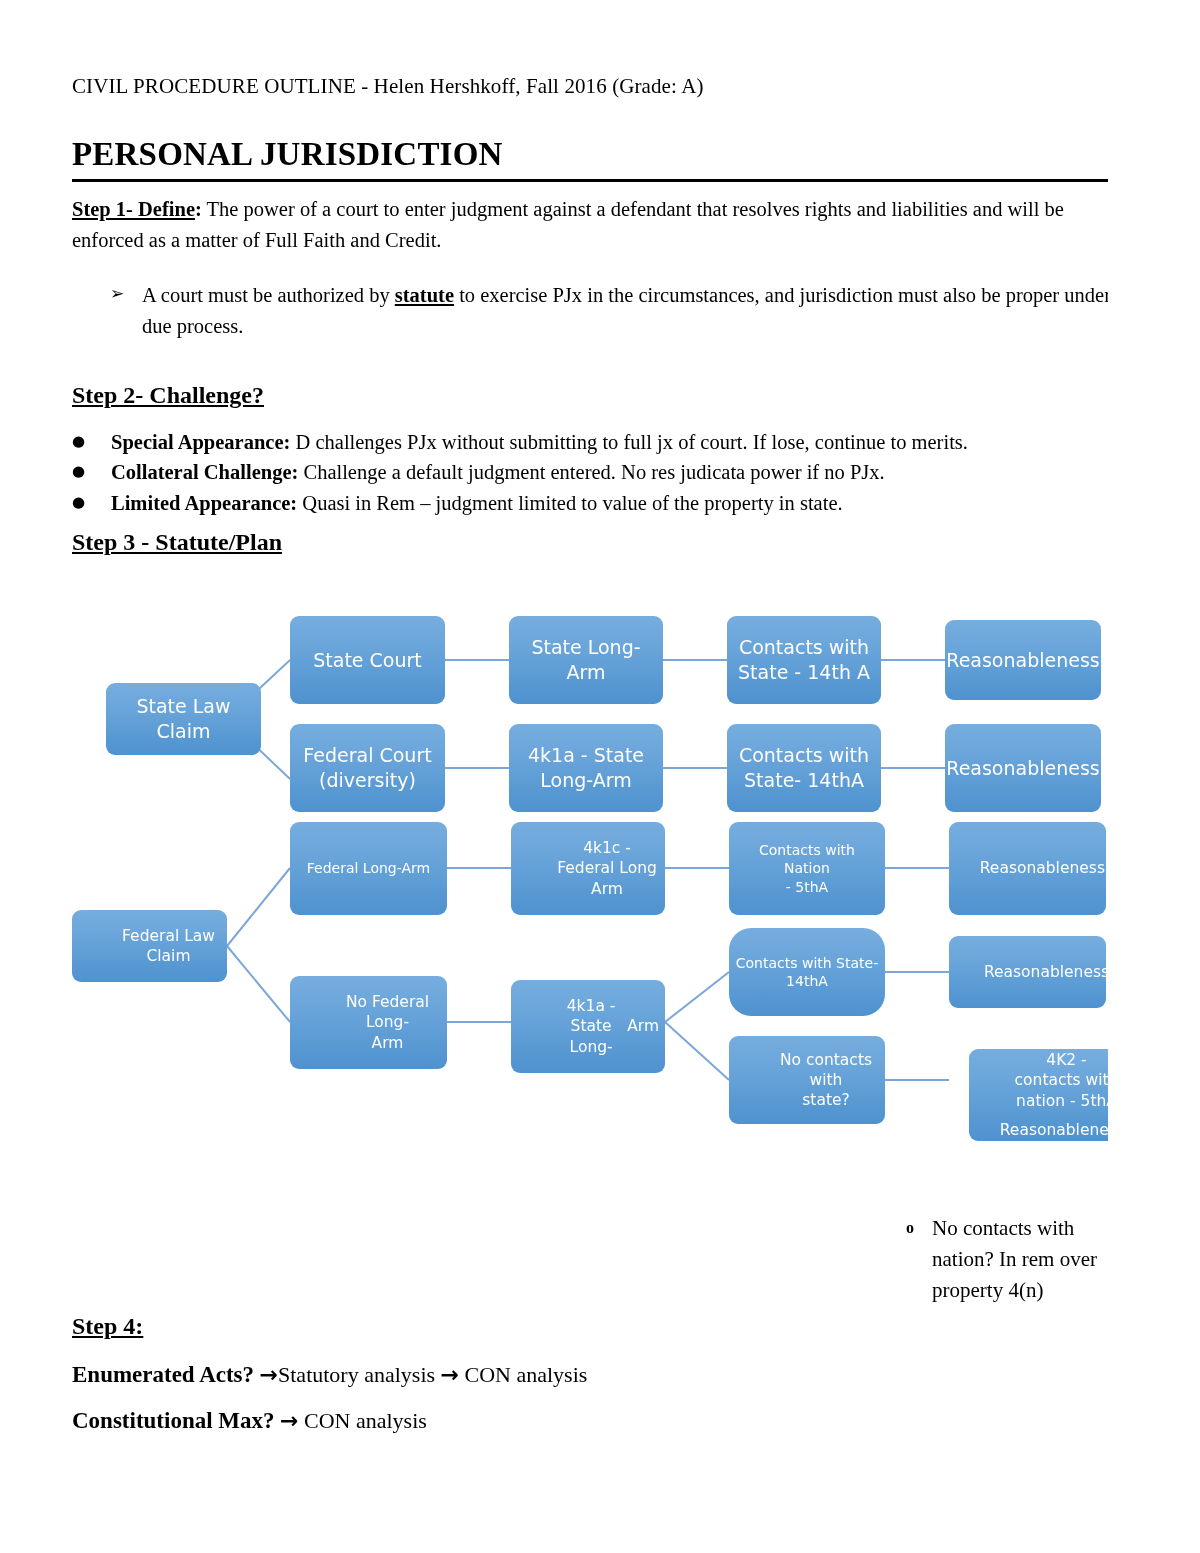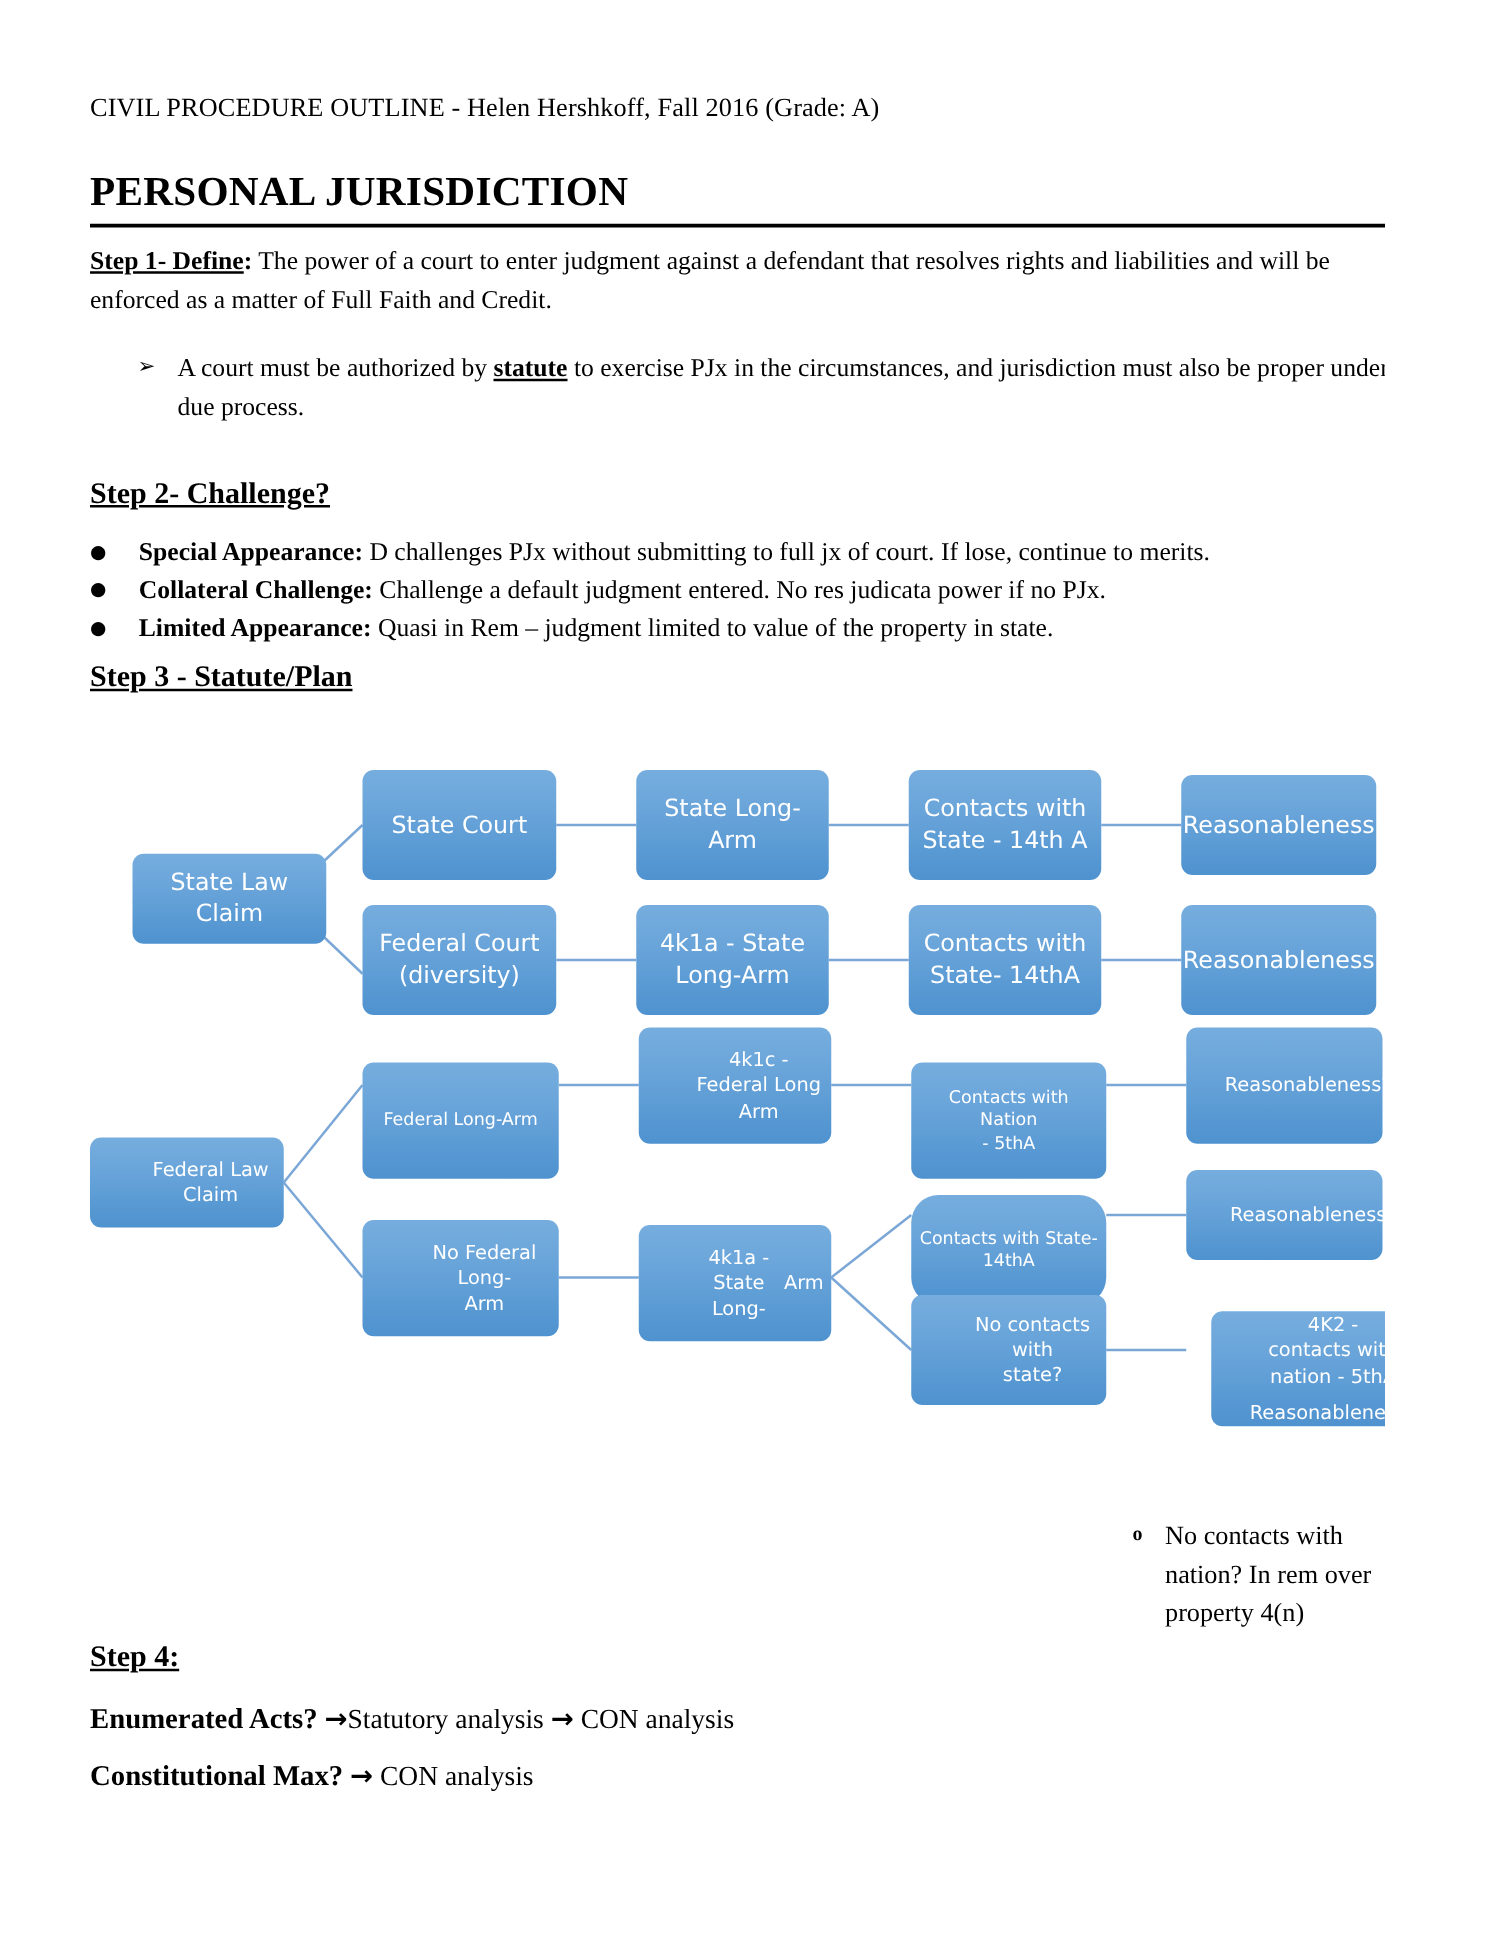--- a/index.html
+++ b/index.html
@@ -154,21 +154,21 @@
     justify-content: center;
     text-align: center;
     box-sizing: border-box;
     padding: 2px 6px;
     line-height: 1.3;
     pointer-events: auto;
   }
   .node .ln { display: block; }
   .f-lg { font-size: 19px; }
   .f-md { font-size: 15.5px; padding-left: 44px; }
-  .f-sm { font-size: 14px; margin-top: 28px; }
+  .f-sm { font-size: 14px; }
   .node.stacked { flex-direction: column; justify-content: center; gap: 9px; }
 </style>
 </head>
 <body>
 
 <div class="page">
 
   <div class="doc-header">CIVIL PROCEDURE OUTLINE - Helen Hershkoff, Fall 2016 (Grade: A)</div>
 
   <div class="title">PERSONAL JURISDICTION</div>

